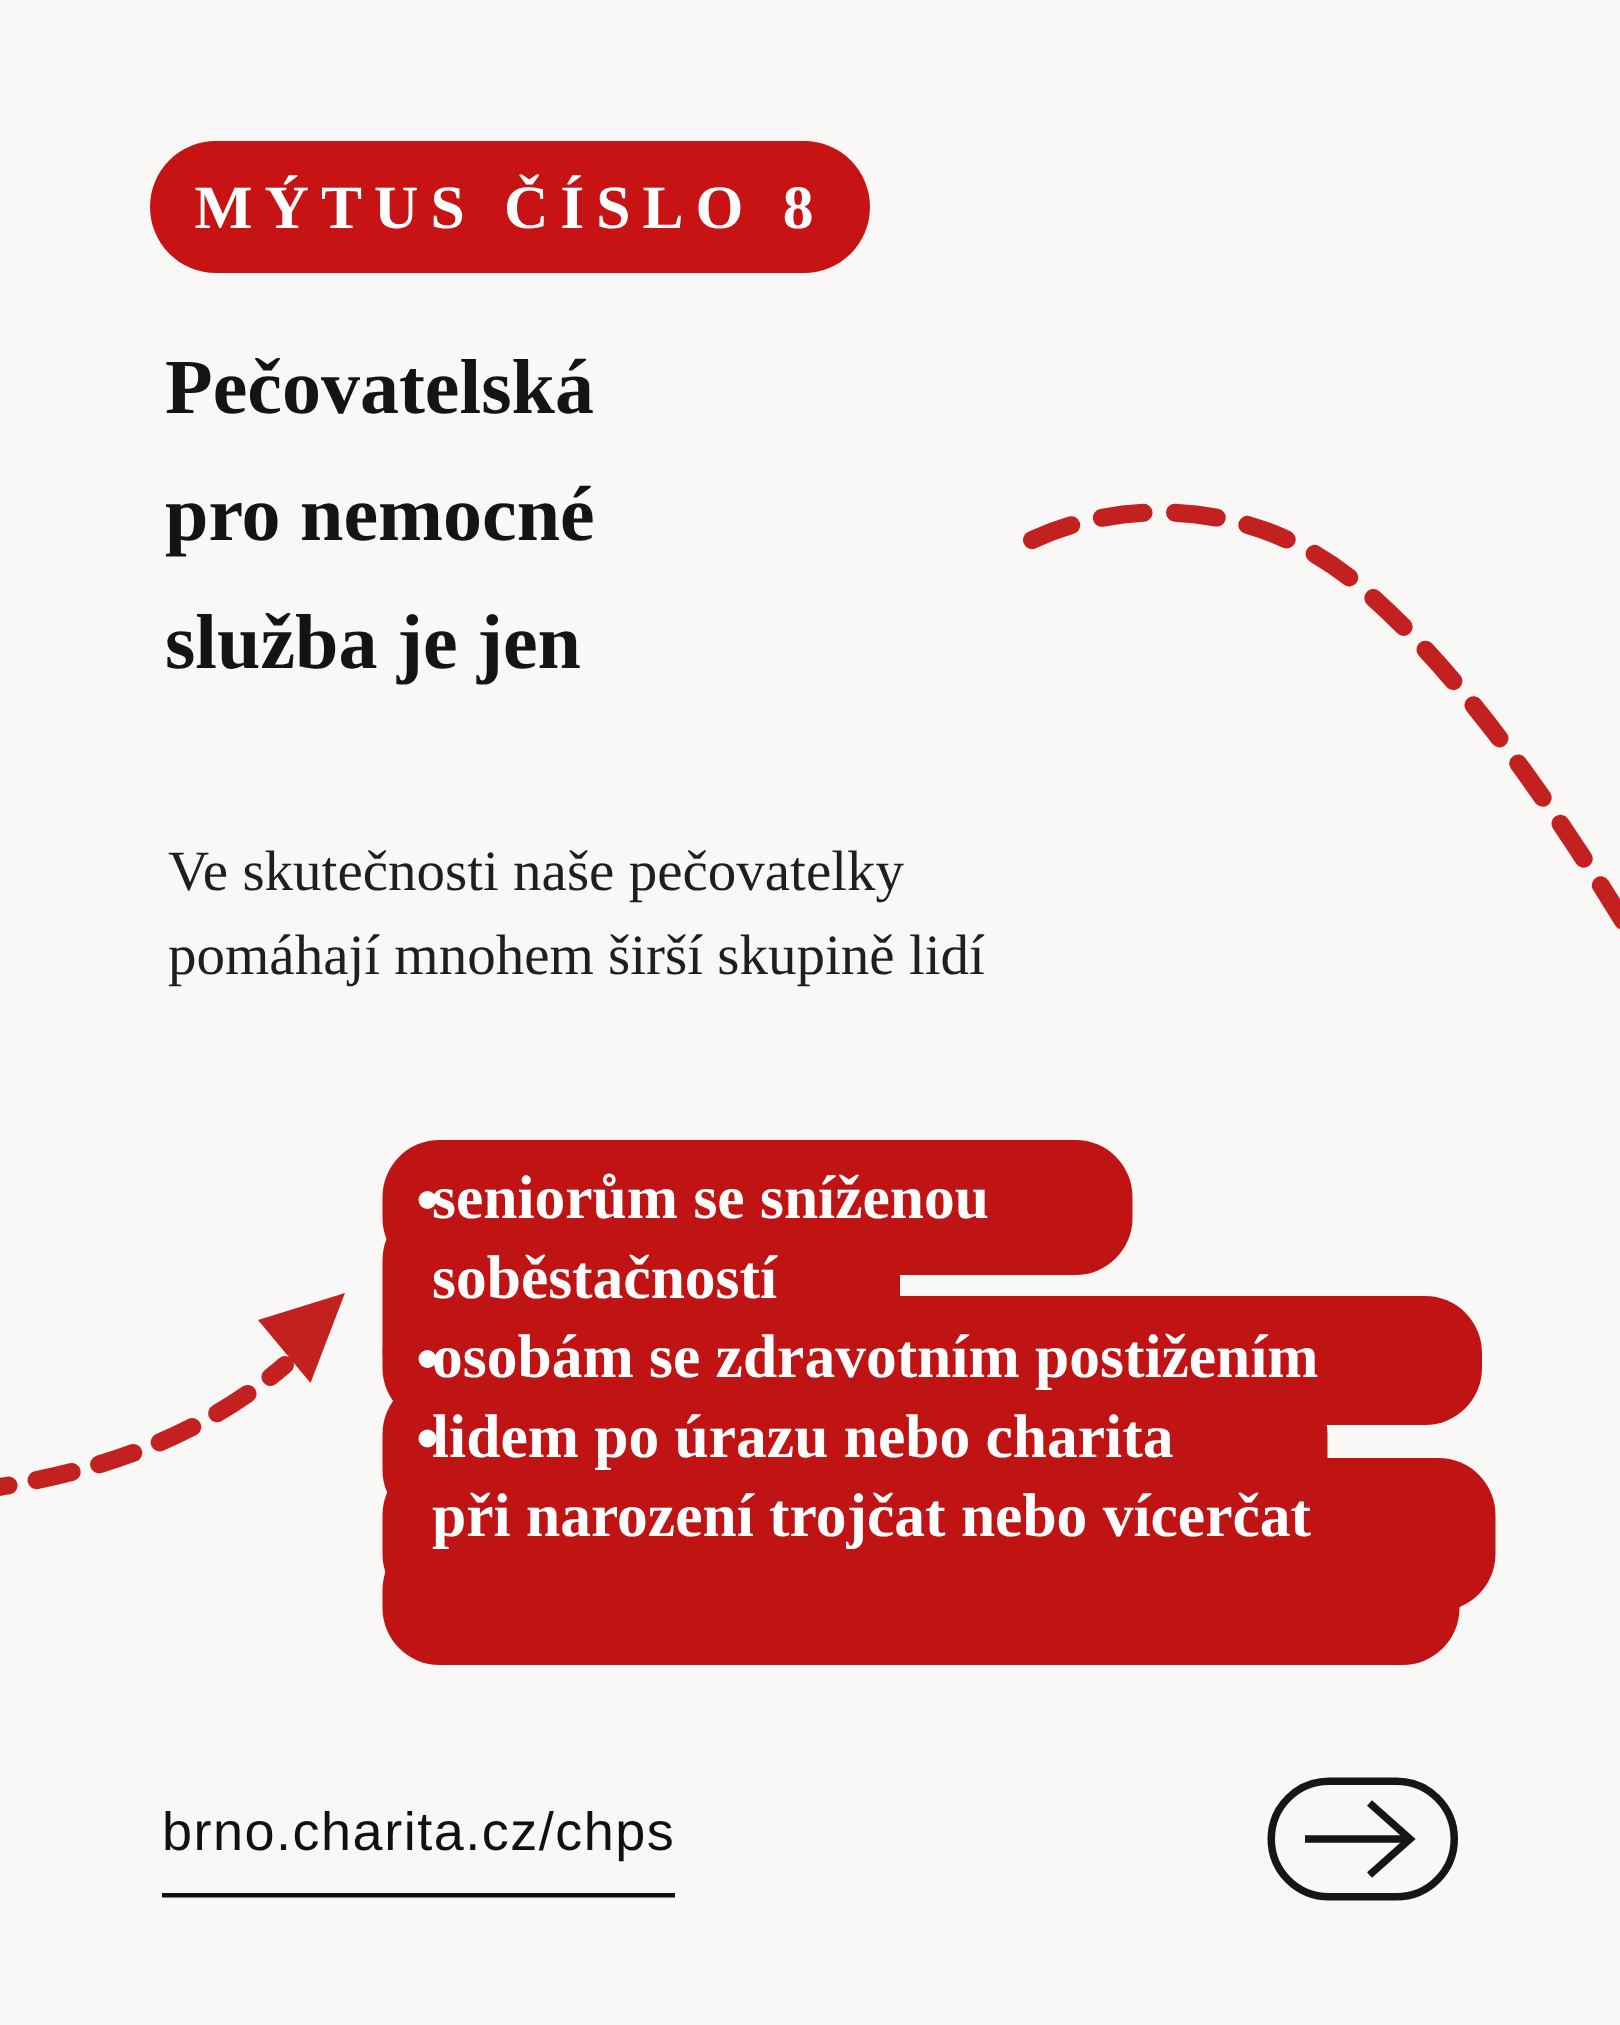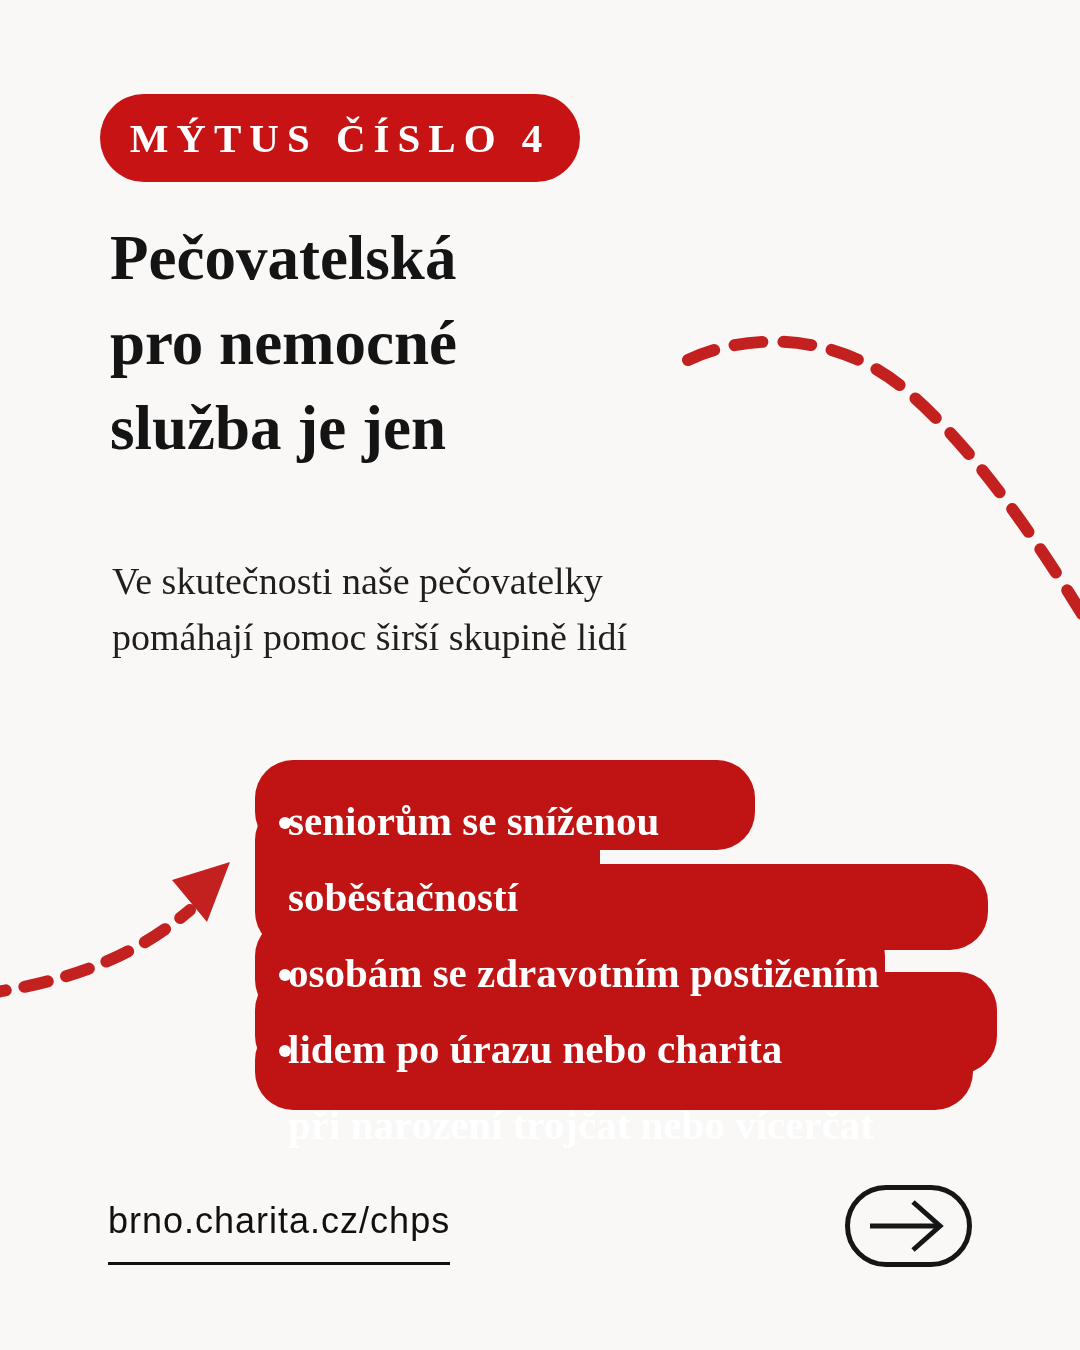--- a/index.html
+++ b/index.html
@@ -14,21 +14,21 @@
   .badge{
     position:absolute;left:100px;top:94px;width:480px;height:88px;
     background:#c71313;border-radius:44px;color:#ffffff;
     display:flex;align-items:center;justify-content:center;
     font-size:41px;font-weight:bold;letter-spacing:8px;
   }
 
   
   .heading{
     position:absolute;left:110px;top:216px;color:#141414;
-    font-size:63px;font-weight:bold;line-height:85px;white-space:nowrap;
+    font-size:52px;font-weight:bold;line-height:85px;white-space:nowrap;
   }
 
   
   .subtitle{
     position:absolute;left:112px;top:553px;color:#1f1f1f;
     font-size:38px;line-height:56px;white-space:nowrap;
   }
 
   
   .hl-shape{position:absolute;left:255px;top:760px;width:765px;height:350px;}
@@ -37,21 +37,21 @@
   .r2{left:0;top:42px;width:345px;height:136px;}
   .r3{left:0;top:104px;width:733px;height:86px;}
   .r4{left:0;top:158px;width:630px;height:100px;}
   .r5{left:0;top:212px;width:742px;height:102px;}
   .r6{left:0;top:262px;width:718px;height:88px;}
 
   .hl-text{
     position:absolute;left:255px;top:772px;width:765px;color:#ffffff;
     font-size:41px;font-weight:bold;
   }
-  .hl-line{position:relative;height:53px;line-height:53px;padding-left:33px;white-space:nowrap;margin-top:23px;}
+  .hl-line{position:relative;height:53px;line-height:53px;padding-left:33px;white-space:nowrap;}
   .hl-line .dot{
     position:absolute;left:24px;top:22px;width:12px;height:12px;
     border-radius:50%;background:#ffffff;
   }
 
   
   .footer-link{
     position:absolute;left:108px;top:1200px;
     font-family:"Liberation Sans","DejaVu Sans",sans-serif;
     font-size:36px;color:#111111;letter-spacing:1px;
@@ -70,32 +70,32 @@
 
 <div class="canvas">
 
   <svg class="decor-svg" viewBox="0 0 1080 1350" xmlns="http://www.w3.org/2000/svg">
     <path d="M 688 360 C 748 332, 838 331, 908 392 C 972 447, 1032 532, 1087 622" fill="none" stroke="#c32020" stroke-width="12" stroke-dasharray="28 21" stroke-linecap="round"></path>
     <path d="M -18 994 C 55 984, 128 963, 190 910" fill="none" stroke="#c32020" stroke-width="12" stroke-dasharray="24 19" stroke-linecap="round"></path>
     <polygon points="230,862 172,880 207,922" fill="#c32020"></polygon>
   </svg>
 
   <div class="badge">
-    <span>MÝTUS ČÍSLO 4</span>
+    <span>MÝTUS ČÍSLO 8</span>
   </div>
 
   <div class="heading">
     <div>Pečovatelská</div>
     <div>pro nemocné</div>
     <div>služba je jen</div>
   </div>
 
   <div class="subtitle">
     <div>Ve skutečnosti naše pečovatelky</div>
-    <div>pomáhají pomoc širší skupině lidí</div>
+    <div>pomáhají mnohem širší skupině lidí</div>
   </div>
 
   <div class="hl-shape">
     <div class="r r1"></div>
     <div class="r r2"></div>
     <div class="r r3"></div>
     <div class="r r4"></div>
     <div class="r r5"></div>
     <div class="r r6"></div>
   </div>

